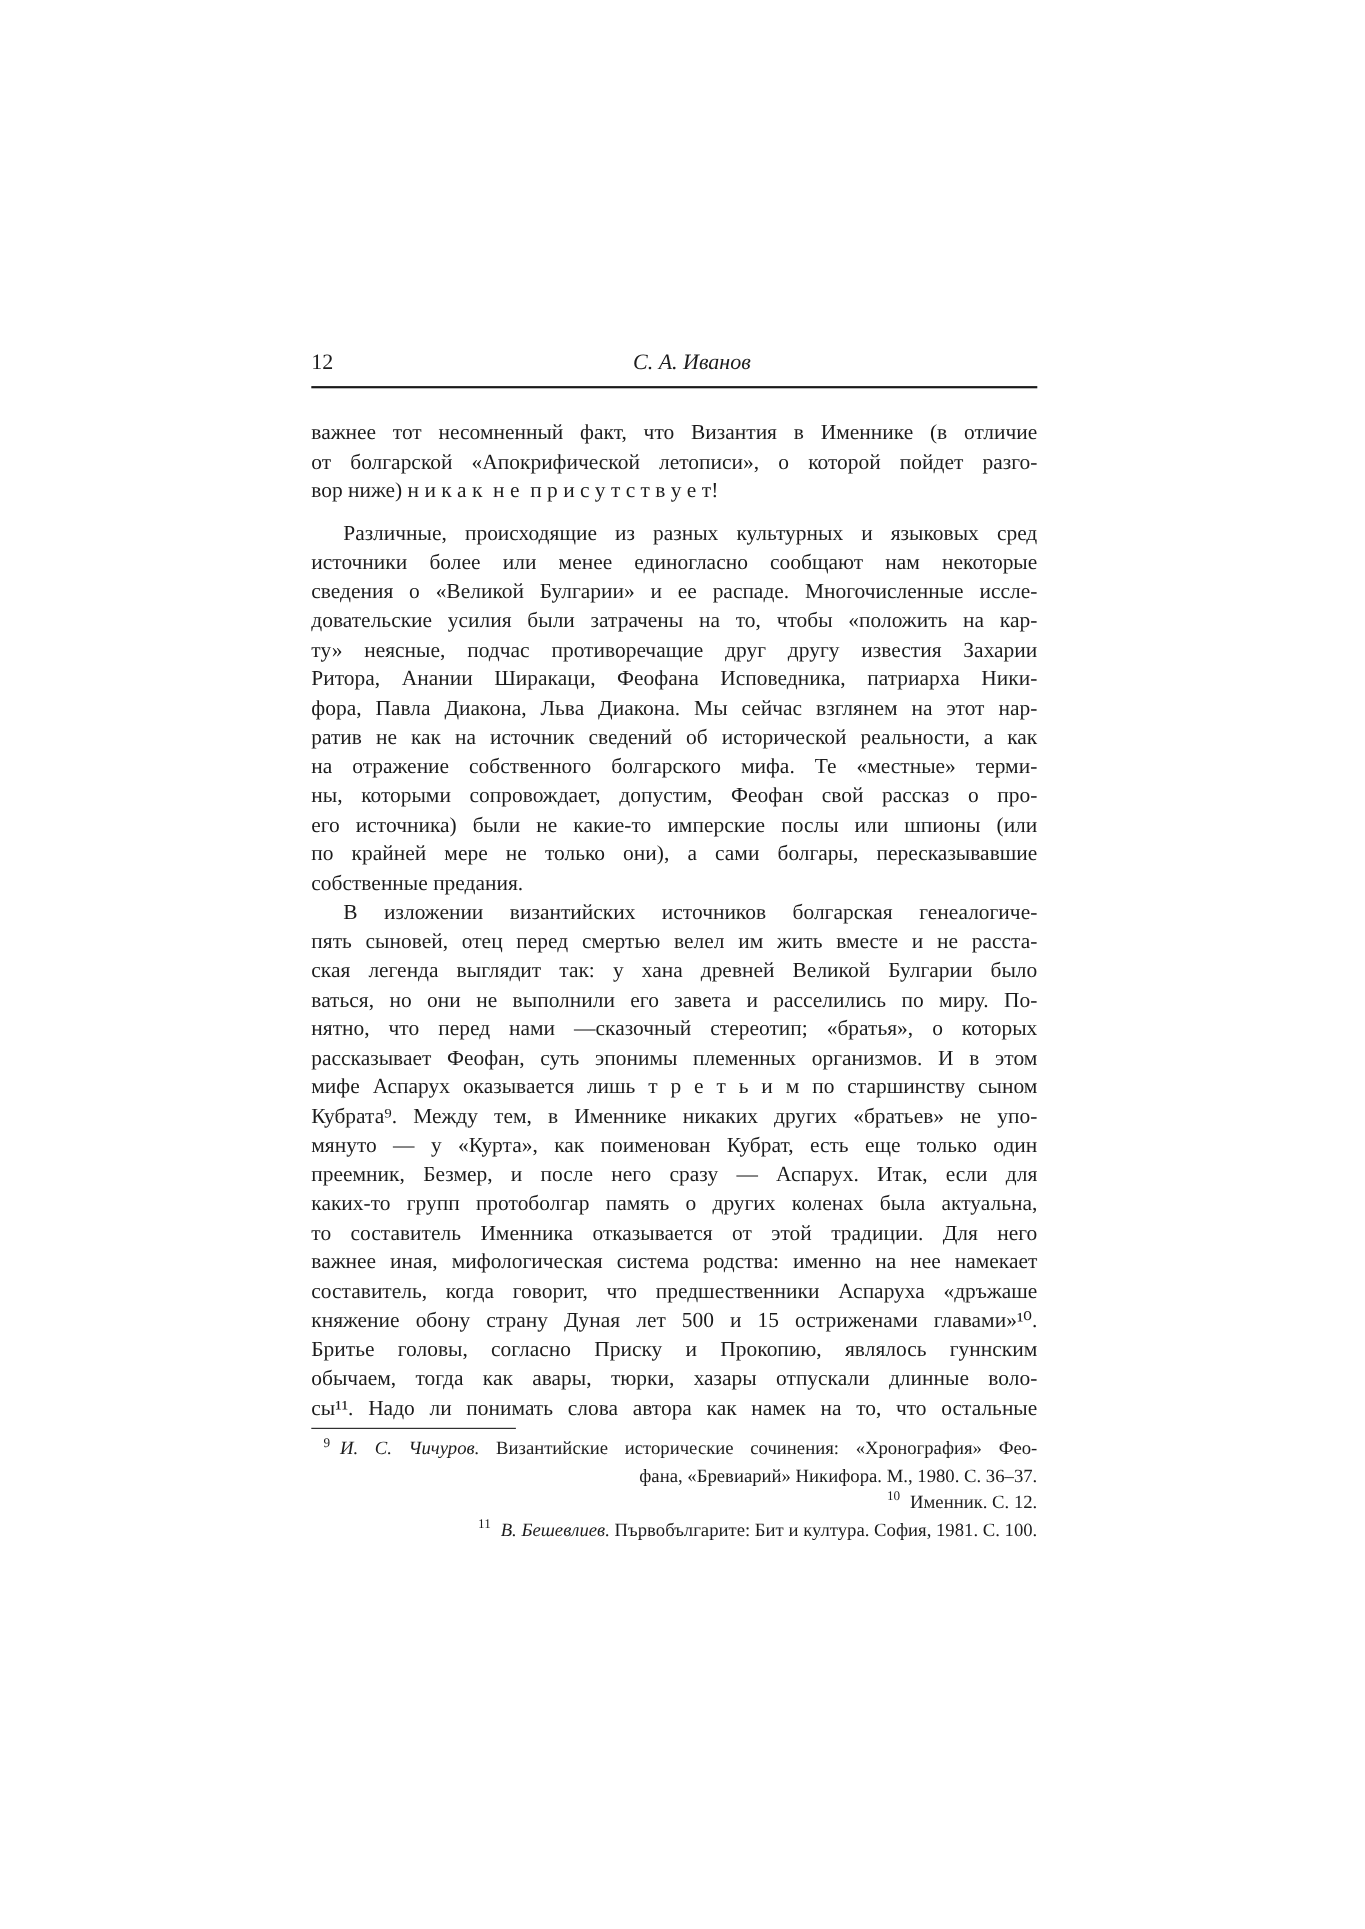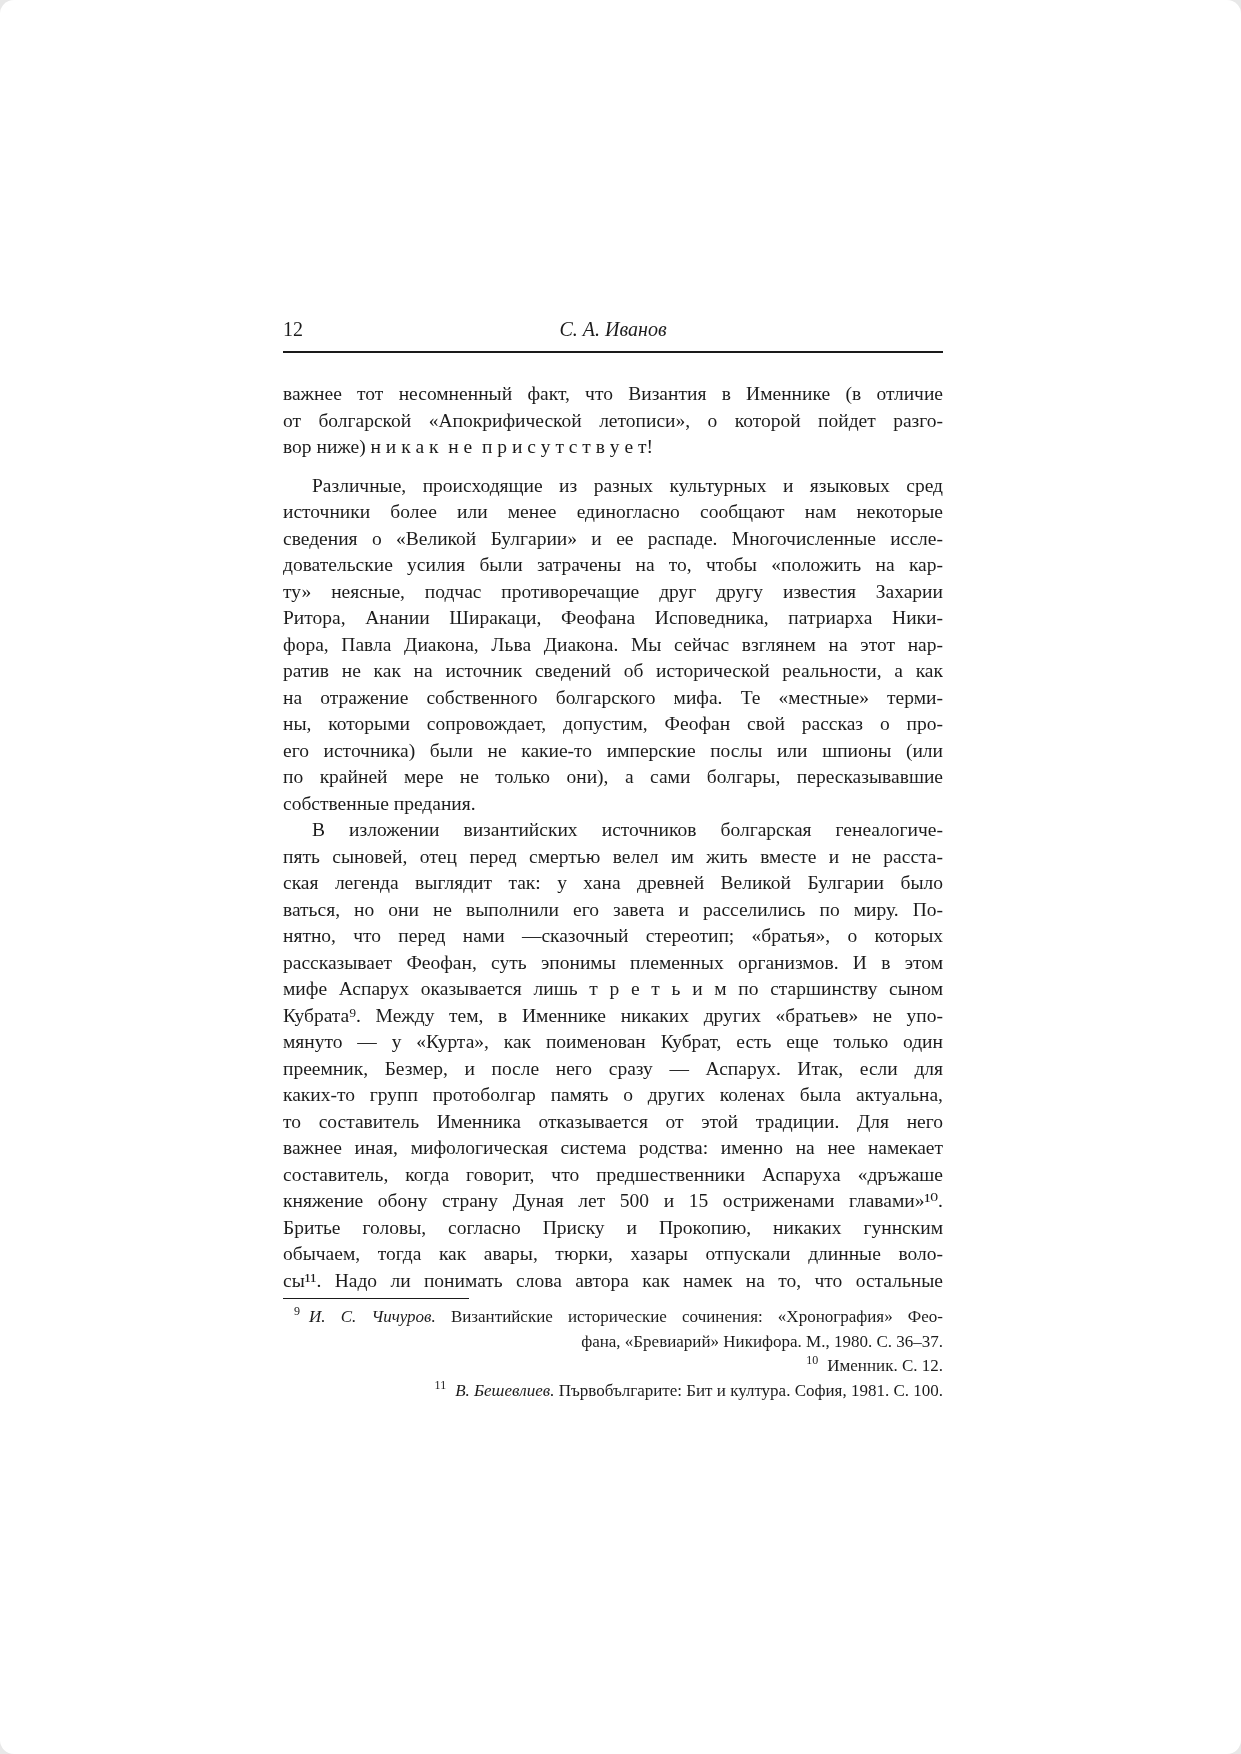--- a/index.html
+++ b/index.html
@@ -3,26 +3,25 @@
 <meta charset="utf-8">
 <style>
   html,body{margin:0;padding:0;background:#e8e8e8;}
   .page{
     position:relative;
     width:1241px;height:1754px;
     background:#ffffff;
     font-family:"Liberation Serif","DejaVu Serif",serif;
     color:#1c1c1c;
     overflow:hidden;
-    border-radius:14px;
   }
   .textblock{position:absolute;left:283px;top:316px;width:660px;}
   .pagehead{position:relative;height:26px;font-size:20px;line-height:26px;}
   .pagenum{position:absolute;left:0;top:0;}
-  .runhead{position:absolute;left:0;width:100%;text-align:center;font-style:italic;}
+  .runhead{position:absolute;left:16px;width:100%;text-align:center;font-style:italic;}
   .headrule{margin-top:9px;border-bottom:2px solid #1a1a1a;height:0;}
   .bodytext{margin-top:28px;font-size:19.5px;line-height:26.5px;}
   .para{margin:0;}
   .para-gap{margin-top:12px;}
   .tl{text-align:justify;text-align-last:justify;}
   .tl-last{text-align:justify;text-align-last:left;}
   .ind{text-indent:29px;}
   .fnrule{margin-top:4px;width:186px;border-bottom:1.5px solid #1a1a1a;height:0;}
   .footnotes{margin-top:6px;font-size:17px;line-height:24.5px;}
   .fnline{text-align:right;}
@@ -76,21 +75,21 @@
         <div class="tl">рассказывает Феофан, суть эпонимы племенных организмов. И в этом</div>
         <div class="tl">мифе Аспарух оказывается лишь т&nbsp;р&nbsp;е&nbsp;т&nbsp;ь&nbsp;и&nbsp;м по старшинству сыном</div>
         <div class="tl">Кубрата⁹. Между тем, в Именнике никаких других «братьев» не упо-</div>
         <div class="tl">мянуто — у «Курта», как поименован Кубрат, есть еще только один</div>
         <div class="tl">преемник, Безмер, и после него сразу — Аспарух. Итак, если для</div>
         <div class="tl">каких-то групп протоболгар память о других коленах была актуальна,</div>
         <div class="tl">то составитель Именника отказывается от этой традиции. Для него</div>
         <div class="tl">важнее иная, мифологическая система родства: именно на нее намекает</div>
         <div class="tl">составитель, когда говорит, что предшественники Аспаруха «дръжаше</div>
         <div class="tl">княжение обону страну Дуная лет 500 и 15 остриженами главами»¹⁰.</div>
-        <div class="tl">Бритье головы, согласно Приску и Прокопию, никаких гуннским</div>
+        <div class="tl">Бритье головы, согласно Приску и Прокопию, являлось гуннским</div>
         <div class="tl">обычаем, тогда как авары, тюрки, хазары отпускали длинные воло-</div>
         <div class="tl">сы¹¹. Надо ли понимать слова автора как намек на то, что остальные</div>
       </div>
 
     </div>
 
     <div class="fnrule"></div>
 
     <div class="footnotes">
 

